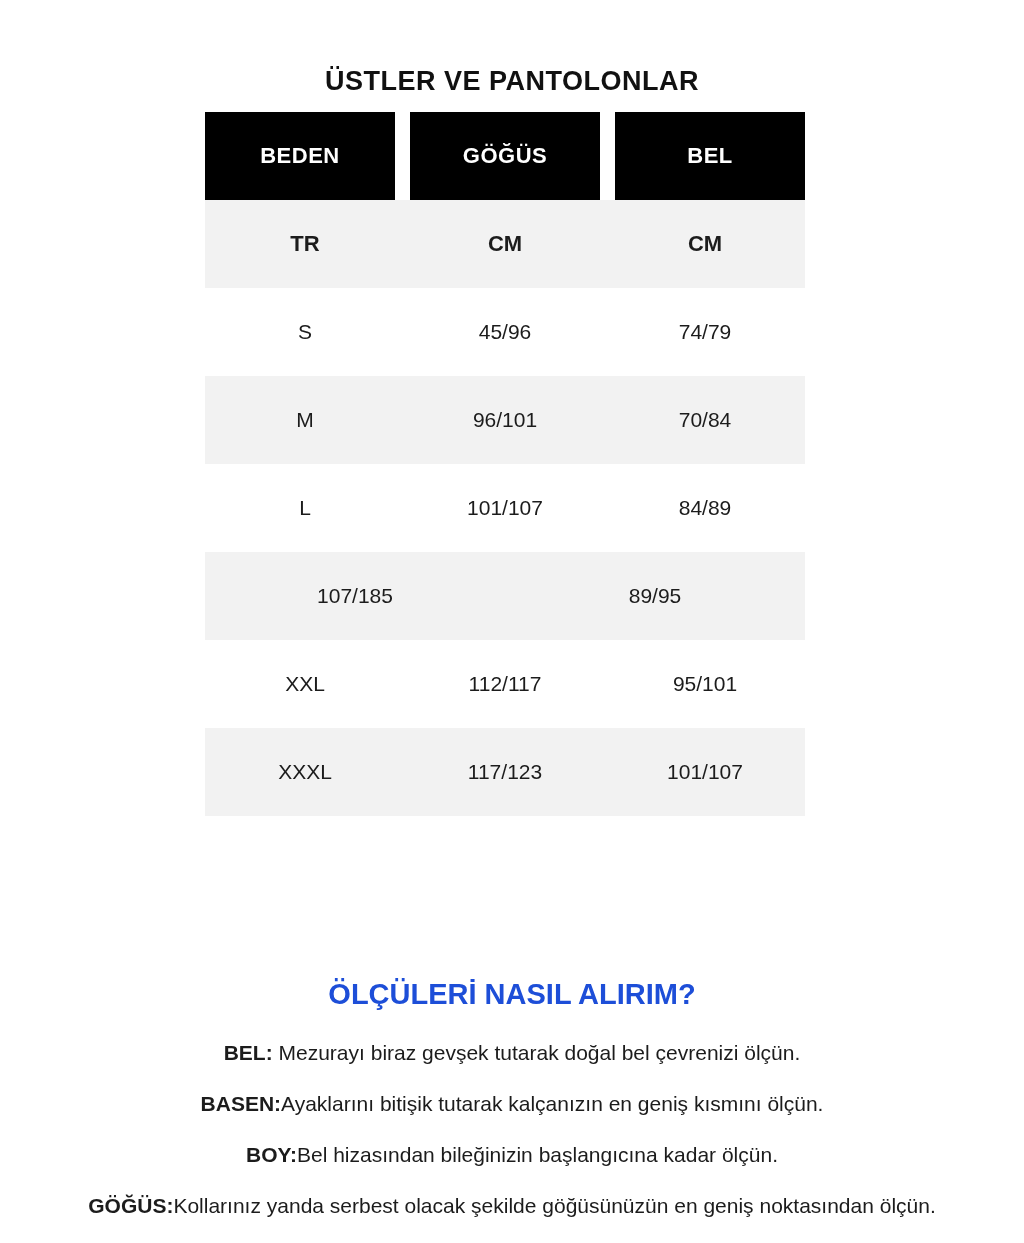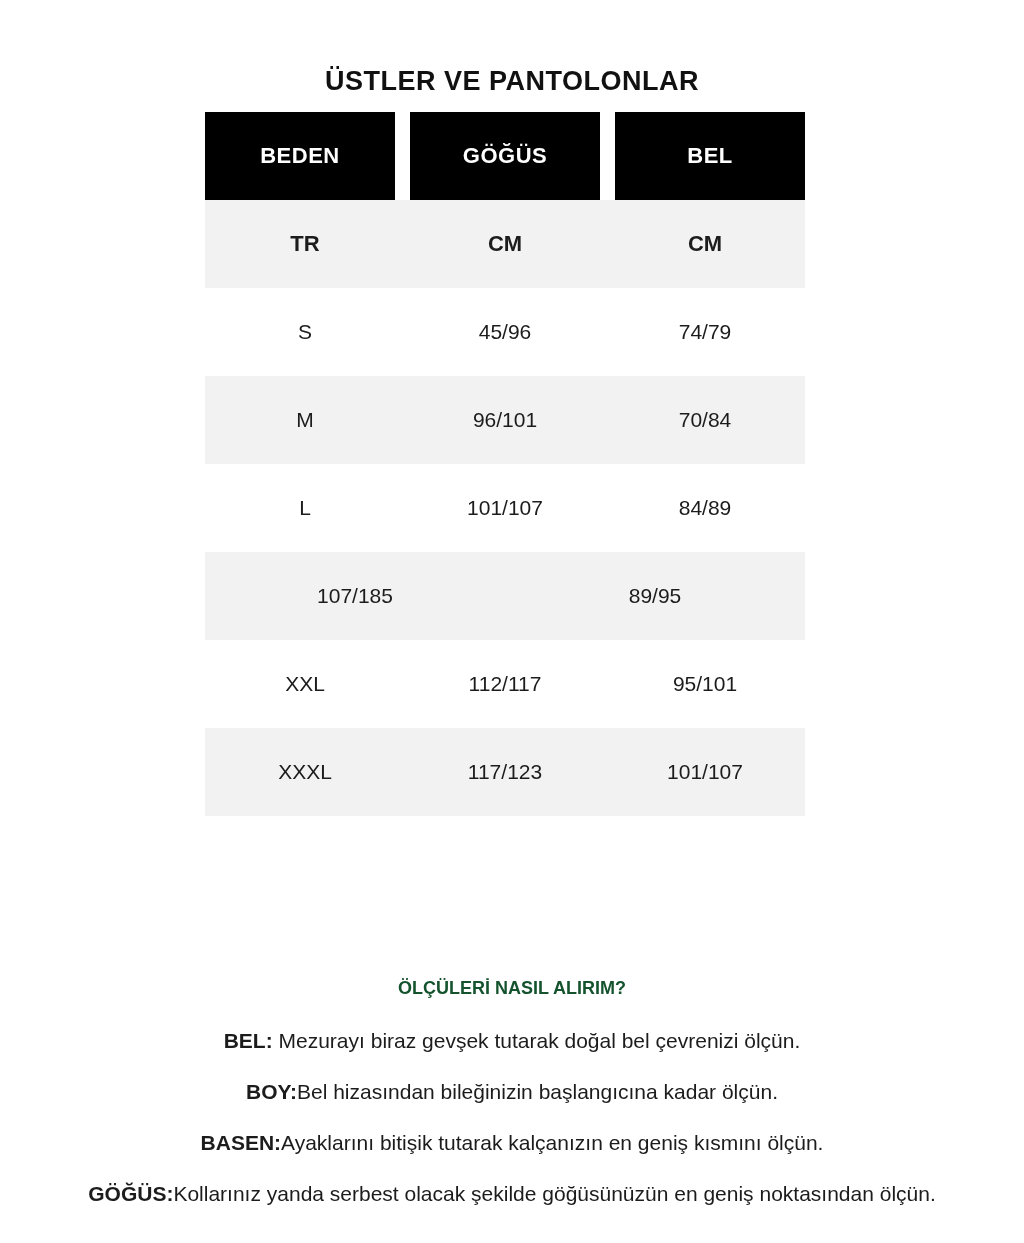--- a/index.html
+++ b/index.html
@@ -64,23 +64,23 @@
   .trow.unit-row .td {
     font-weight: 700;
     font-size: 22px;
   }
   .info-section {
     margin-top: 162px;
     text-align: center;
   }
   .info-heading {
     margin: 0 0 30px 0;
-    font-size: 18px;
+    font-size: 29px;
     font-weight: 700;
-    color: #14532d;
+    color: #1d4ed8;
   }
   .info-line {
     margin: 0 0 28px 0;
     font-size: 21px;
     line-height: 23px;
     color: #1c1c1c;
   }
   .info-line .info-label {
     font-weight: 700;
   }
@@ -137,18 +137,18 @@
     <div class="td">117/123</div>
     <div class="td">101/107</div>
   </div>
 </div>
 
 <div class="info-section">
   <h2 class="info-heading">ÖLÇÜLERİ NASIL ALIRIM?</h2>
 
   <p class="info-line"><span class="info-label">BEL:</span><span> Mezurayı biraz gevşek tutarak doğal bel çevrenizi ölçün.</span></p>
 
+  <p class="info-line"><span class="info-label">BASEN:</span><span>Ayaklarını bitişik tutarak kalçanızın en geniş kısmını ölçün.</span></p>
+
   <p class="info-line"><span class="info-label">BOY:</span><span>Bel hizasından bileğinizin başlangıcına kadar ölçün.</span></p>
-
-  <p class="info-line"><span class="info-label">BASEN:</span><span>Ayaklarını bitişik tutarak kalçanızın en geniş kısmını ölçün.</span></p>
 
   <p class="info-line"><span class="info-label">GÖĞÜS:</span><span>Kollarınız yanda serbest olacak şekilde göğüsünüzün en geniş noktasından ölçün.</span></p>
 </div>
 
 </body></html>

